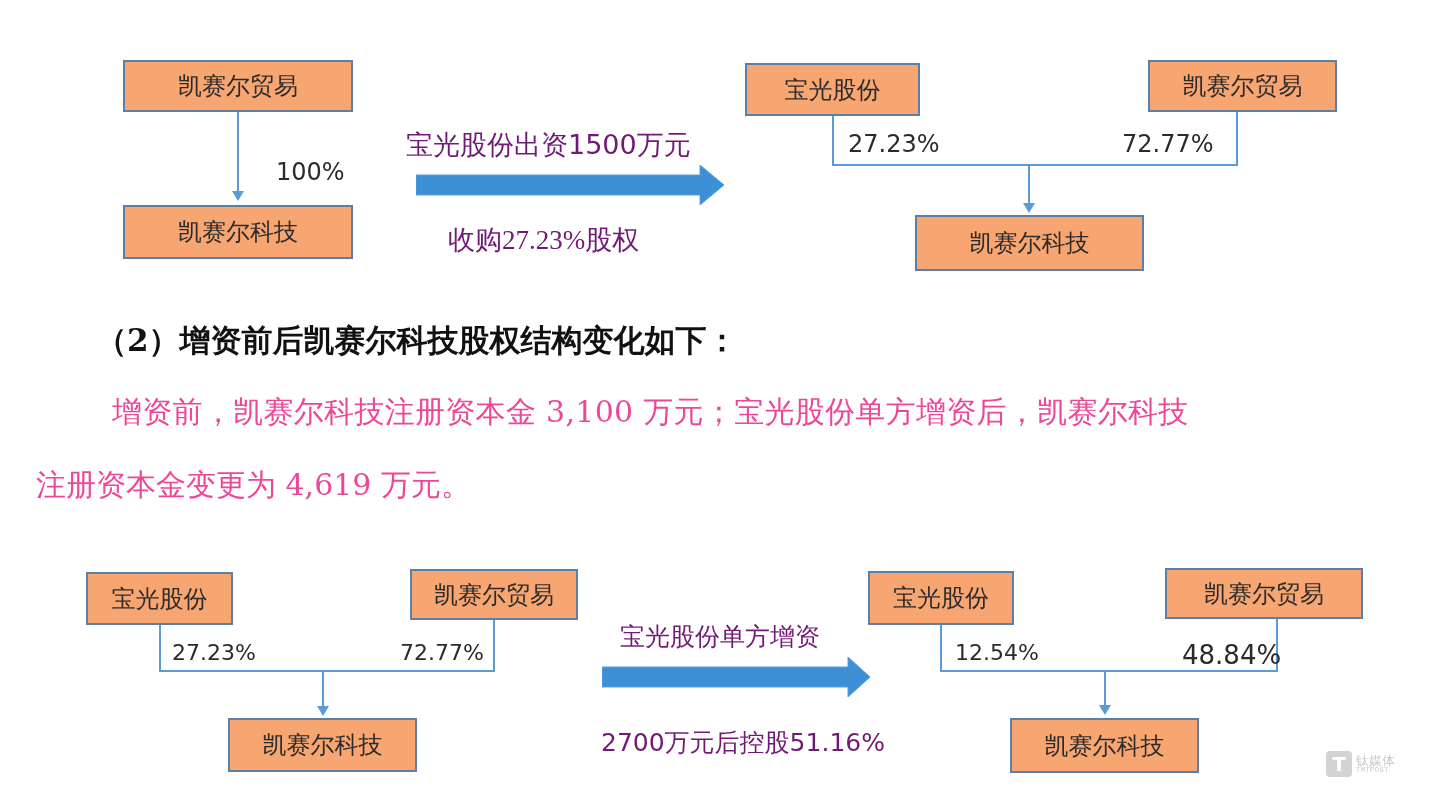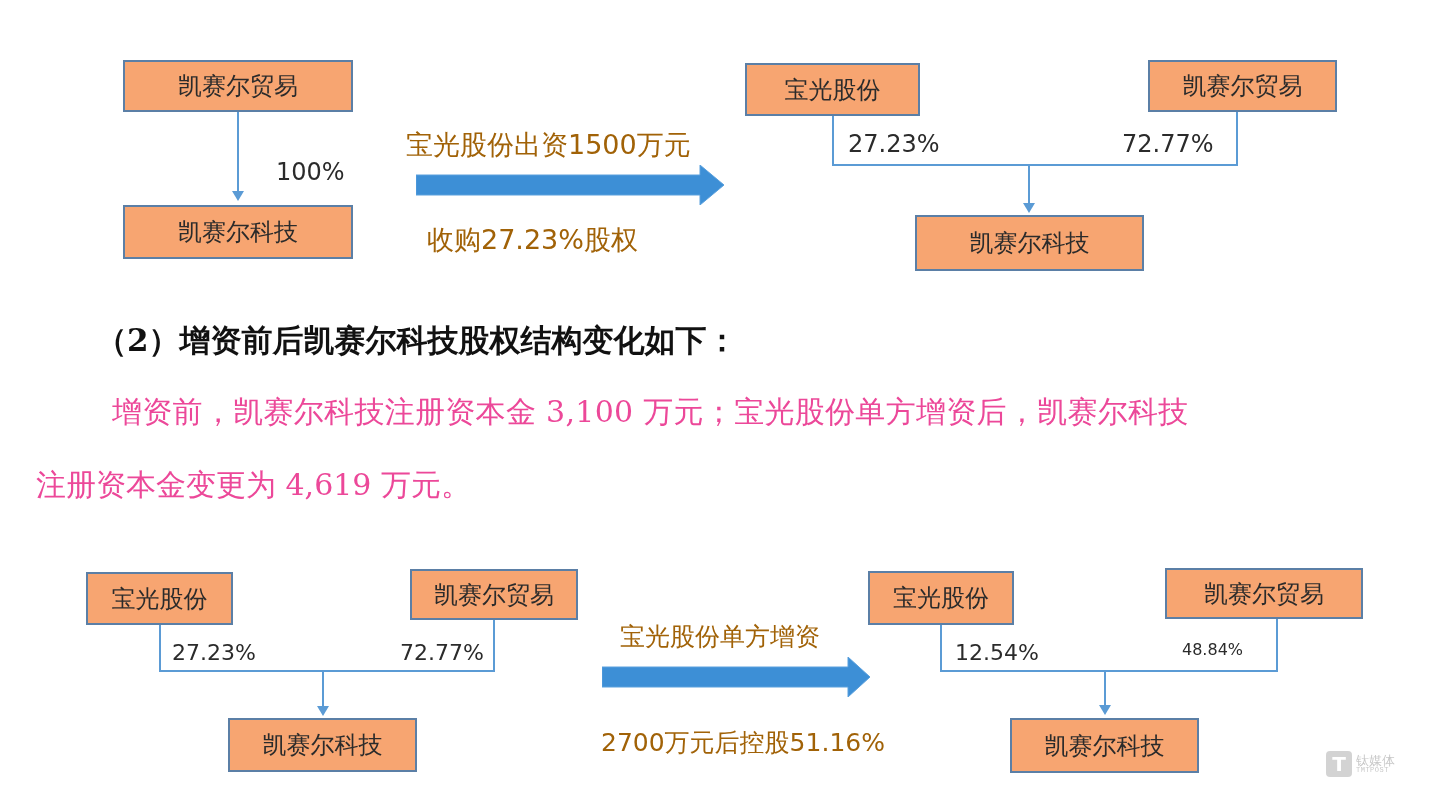--- a/index.html
+++ b/index.html
@@ -19,21 +19,21 @@
       font-family: "DejaVu Sans", sans-serif; white-space: nowrap;
     }
     .line { position: absolute; background: #5b9bd5; }
     .arrowhead {
       position: absolute; width: 0; height: 0;
       border-left: 6px solid transparent; border-right: 6px solid transparent;
       border-top: 10px solid #5b9bd5;
     }
     .big-arrow { position: absolute; }
     .caption {
-      position: absolute; font-size: 27px; color: #a16207; white-space: nowrap;
+      position: absolute; font-size: 27px; color: #701a75; white-space: nowrap;
       font-family: "DejaVu Sans", sans-serif;
     }
     .doc-heading {
       position: absolute; font-size: 31px; font-weight: bold; color: #111;
       font-family: "DejaVu Serif", serif; white-space: nowrap; text-align: center;
     }
     .doc-text {
       position: absolute; font-size: 30px; color: #ec4899;
       font-family: "DejaVu Serif", serif; white-space: nowrap;
     }
@@ -64,21 +64,21 @@
   <div class="box" style="left:123px; top:205px; width:230px; height:54px;">
     <span>凯赛尔科技</span>
   </div>
 </div>
 
 <div>
   <div class="caption" style="left:406px; top:127px;">宝光股份出资1500万元</div>
   <svg class="big-arrow" style="left:416px; top:165px;" width="310" height="40" viewBox="0 0 310 40">
     <polygon points="0,10 284,10 284,0 308,20 284,40 284,30 0,30" fill="#3d8fd6" stroke="#5aa0dd" stroke-width="1"></polygon>
   </svg>
-  <div class="caption" style="left:427px; top:222px;">收购27.23%股权</div>
+  <div class="caption" style="left:448px; top:222px;font-family:Liberation Serif, serif;">收购27.23%股权</div>
 </div>
 
 <div>
   <div class="box" style="left:745px; top:63px; width:175px; height:53px;">
     <span>宝光股份</span>
   </div>
   <div class="box" style="left:1148px; top:60px; width:189px; height:52px;">
     <span>凯赛尔贸易</span>
   </div>
   <div class="line" style="left:832px; top:116px; width:2px; height:49px;"></div>
@@ -130,21 +130,21 @@
   </div>
   <div class="box" style="left:1165px; top:568px; width:198px; height:51px;">
     <span>凯赛尔贸易</span>
   </div>
   <div class="line" style="left:940px; top:625px; width:2px; height:46px;"></div>
   <div class="line" style="left:1276px; top:619px; width:2px; height:52px;"></div>
   <div class="line" style="left:940px; top:670px; width:338px; height:2px;"></div>
   <div class="line" style="left:1104px; top:671px; width:2px; height:35px;"></div>
   <div class="arrowhead" style="left:1099px; top:705px;"></div>
   <div class="pct" style="left:955px; top:640px; font-size:22px;">12.54%</div>
-  <div class="pct" style="left:1182px; top:640px; font-size:16px;">48.84%</div>
+  <div class="pct" style="left:1182px; top:640px; font-size:26px;">48.84%</div>
   <div class="box" style="left:1010px; top:718px; width:189px; height:55px;">
     <span>凯赛尔科技</span>
   </div>
 </div>
 
 <div class="watermark">
   <div class="wm-logo">T</div>
   <div class="wm-text">
     <span class="wm-cn">钛媒体</span>
     <span class="wm-en">TMTPOST</span>

